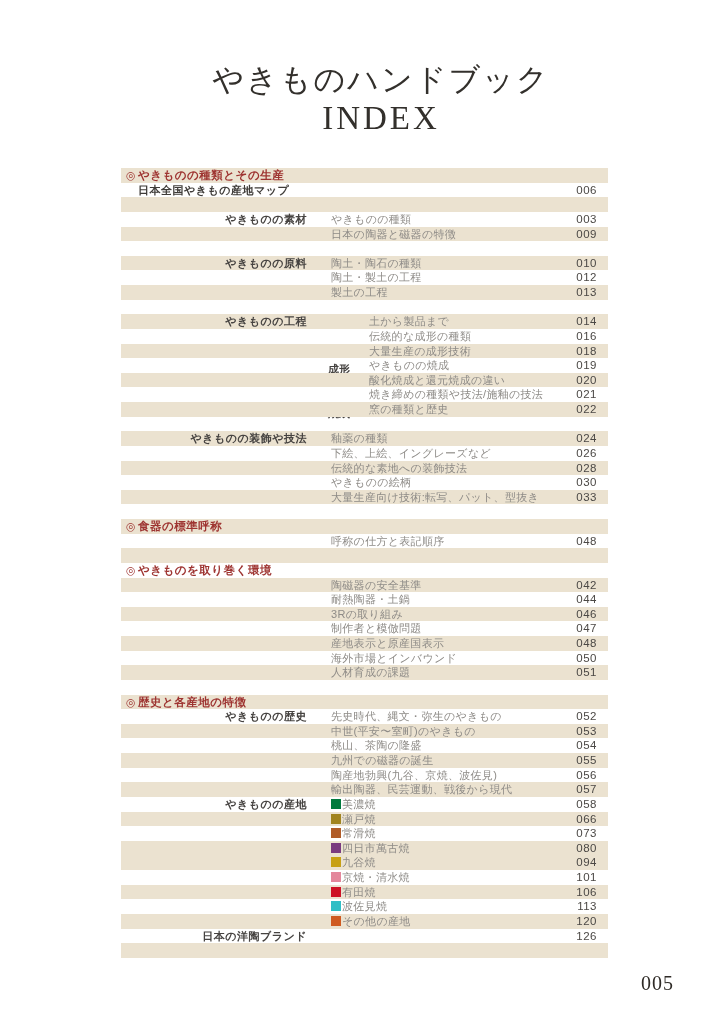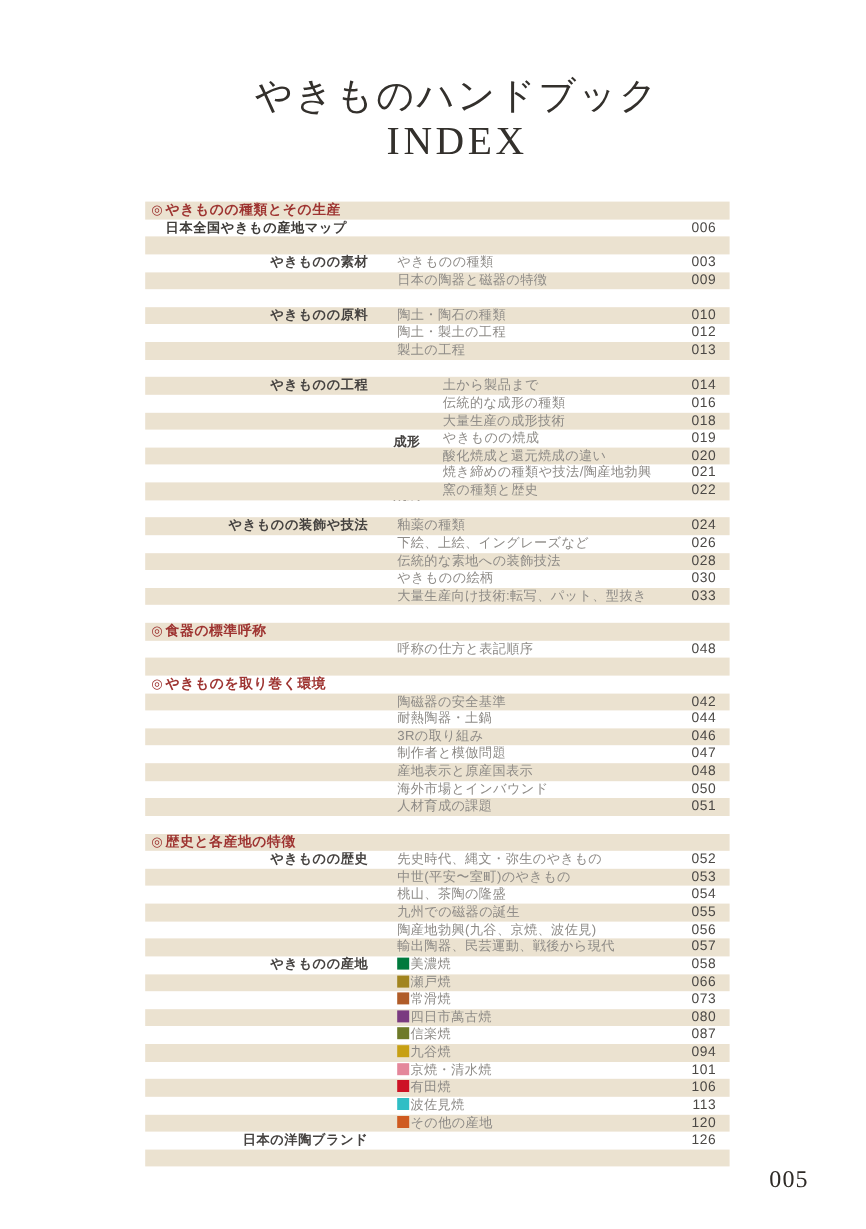--- a/index.html
+++ b/index.html
@@ -105,21 +105,21 @@
     <div class="row">
       <span class="mid">焼成</span>
       <span class="sub deep">やきものの焼成</span>
       <span class="page">019</span>
     </div>
     <div class="row shaded">
       <span class="sub deep">酸化焼成と還元焼成の違い</span>
       <span class="page">020</span>
     </div>
     <div class="row">
-      <span class="sub deep">焼き締めの種類や技法/陶産地勃興</span>
+      <span class="sub deep">焼き締めの種類や技法/施釉の技法</span>
       <span class="page">021</span>
     </div>
     <div class="row shaded">
       <span class="sub deep">窯の種類と歴史</span>
       <span class="page">022</span>
     </div>
     <div class="row"></div>
     <div class="row shaded">
       <span class="cat">やきものの装飾や技法</span>
       <span class="sub">釉薬の種類</span>
@@ -223,24 +223,20 @@
       <span class="page">066</span>
     </div>
     <div class="row">
       <span class="sub"><span class="swatch" style="background: rgb(176, 92, 40);"></span>常滑焼</span>
       <span class="page">073</span>
     </div>
     <div class="row shaded">
       <span class="sub"><span class="swatch" style="background: rgb(122, 58, 128);"></span>四日市萬古焼</span>
       <span class="page">080</span>
     </div>
-    <div class="row">
-      <span class="sub"><span class="swatch" style="background: rgb(110, 122, 40);"></span>信楽焼</span>
-      <span class="page">087</span>
-    </div>
     <div class="row shaded">
       <span class="sub"><span class="swatch" style="background: rgb(199, 160, 20);"></span>九谷焼</span>
       <span class="page">094</span>
     </div>
     <div class="row">
       <span class="sub"><span class="swatch" style="background: rgb(228, 135, 155);"></span>京焼・清水焼</span>
       <span class="page">101</span>
     </div>
     <div class="row shaded">
       <span class="sub"><span class="swatch" style="background: rgb(205, 18, 37);"></span>有田焼</span>

